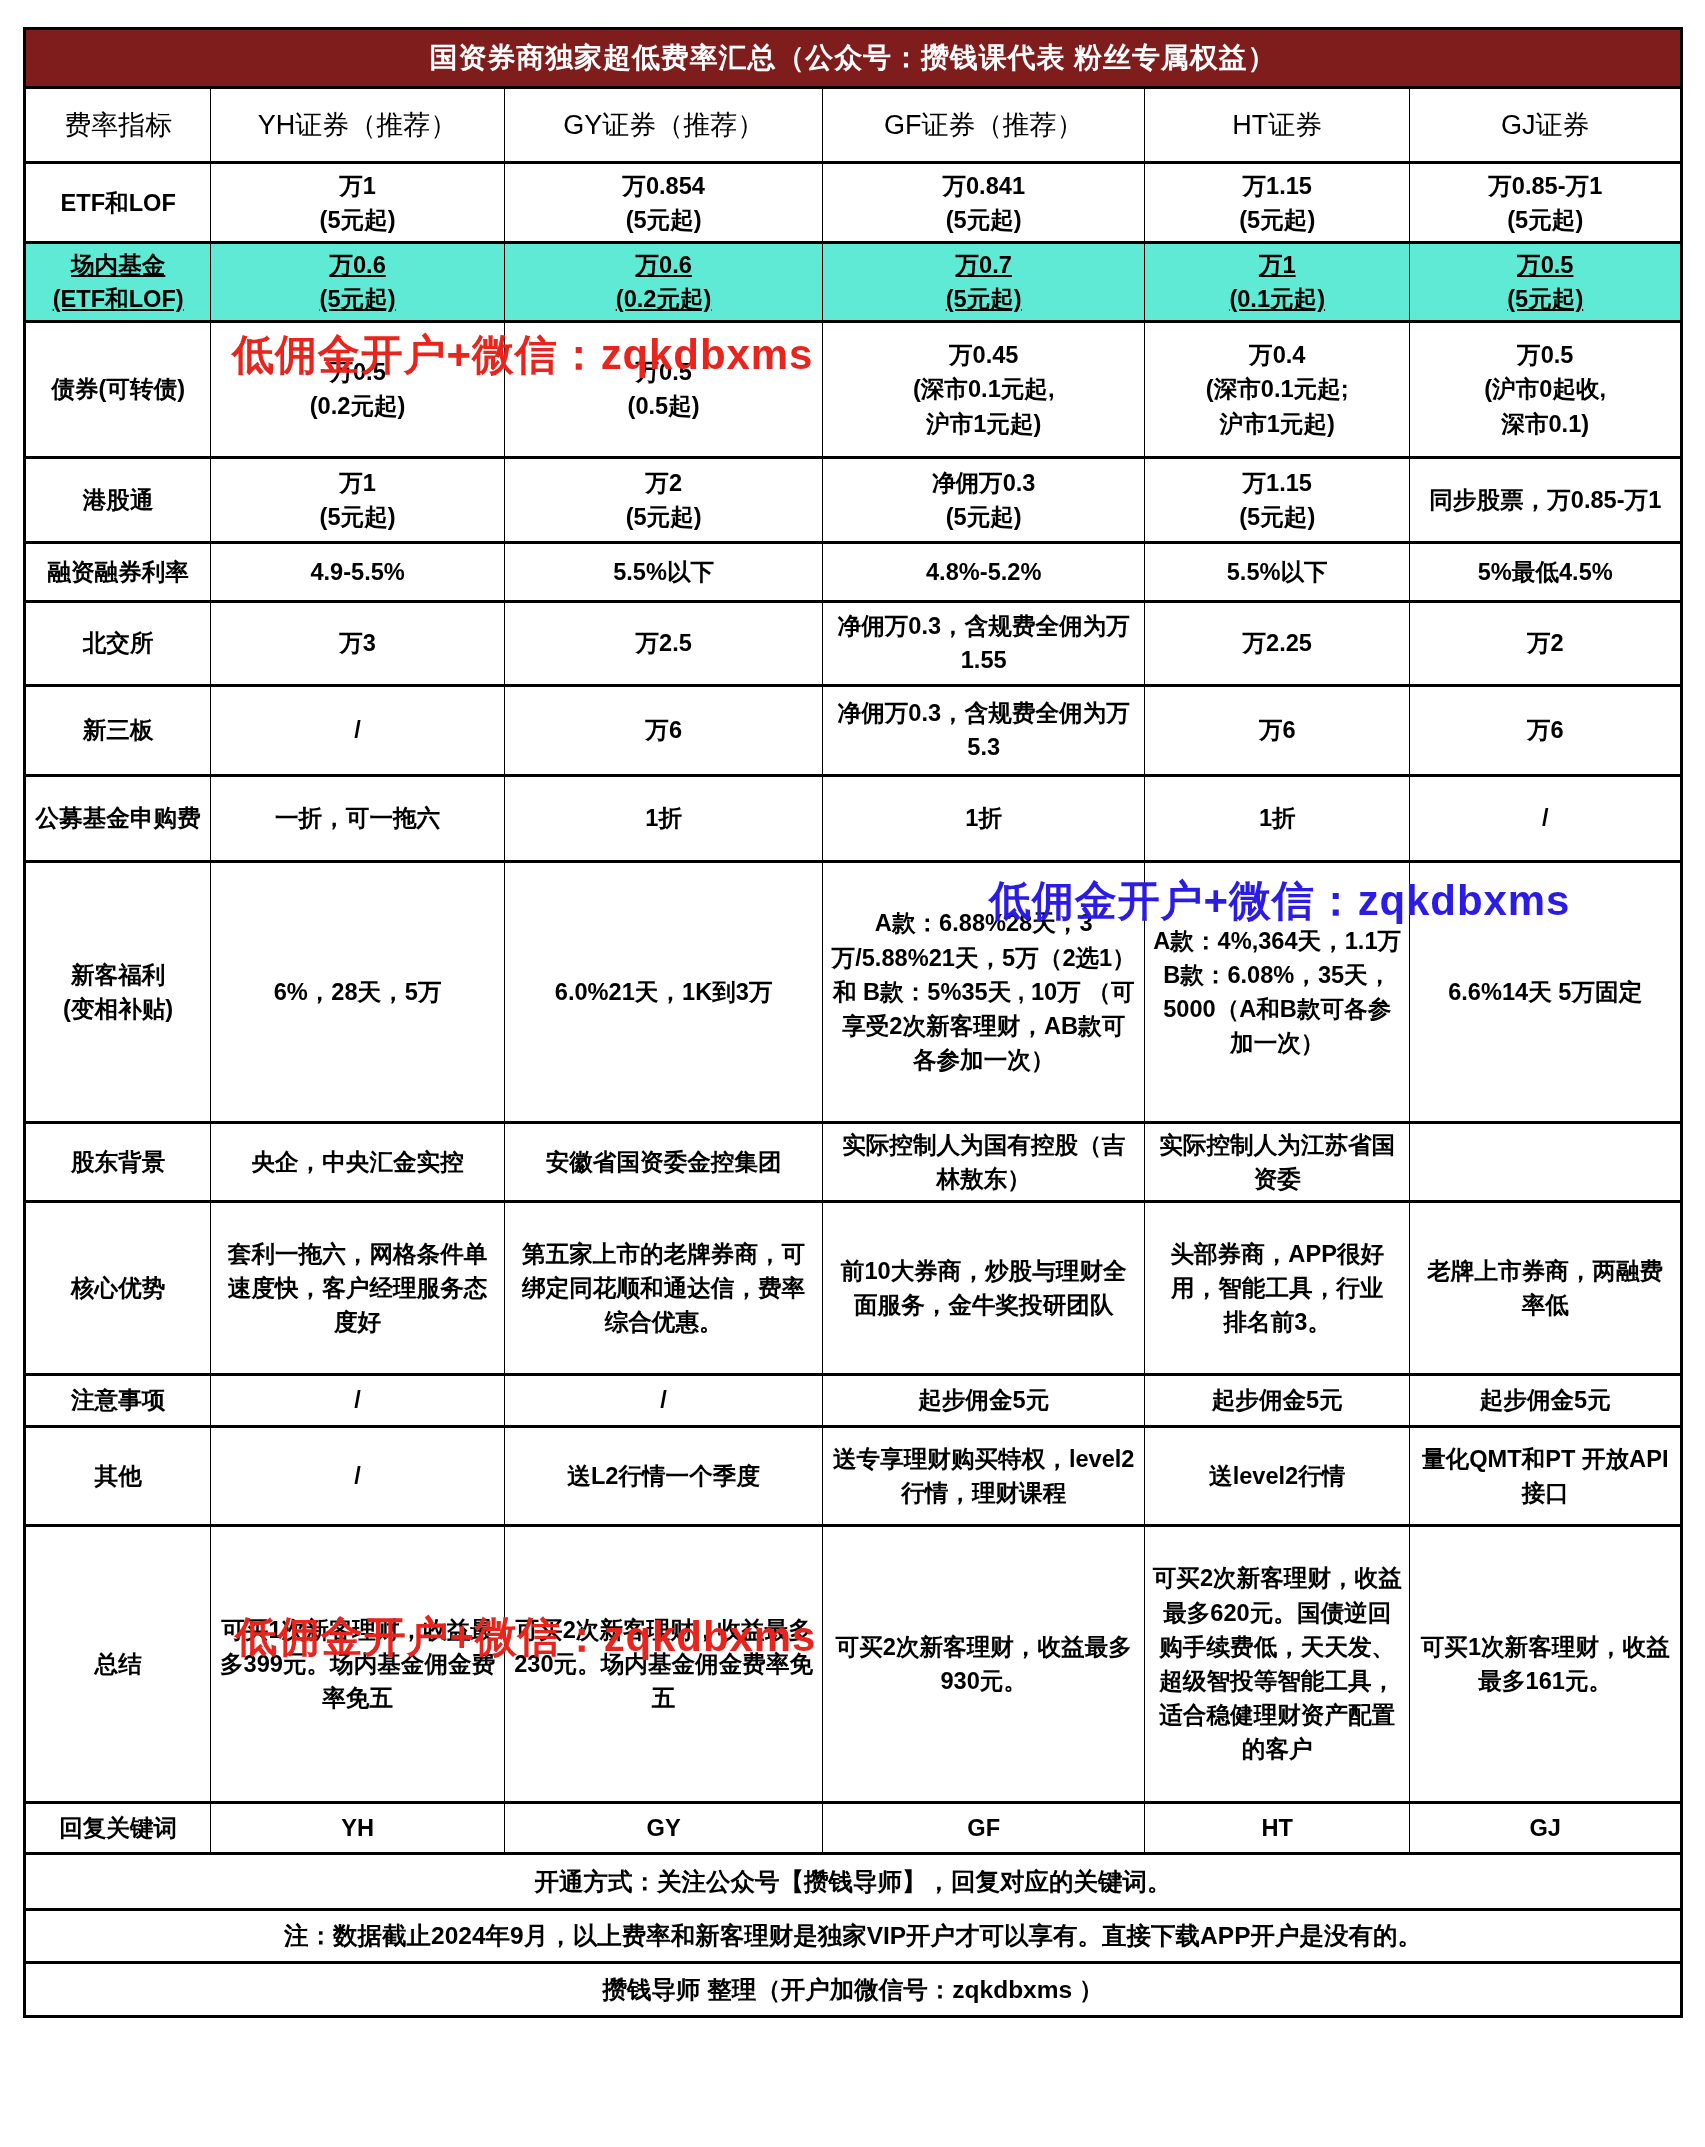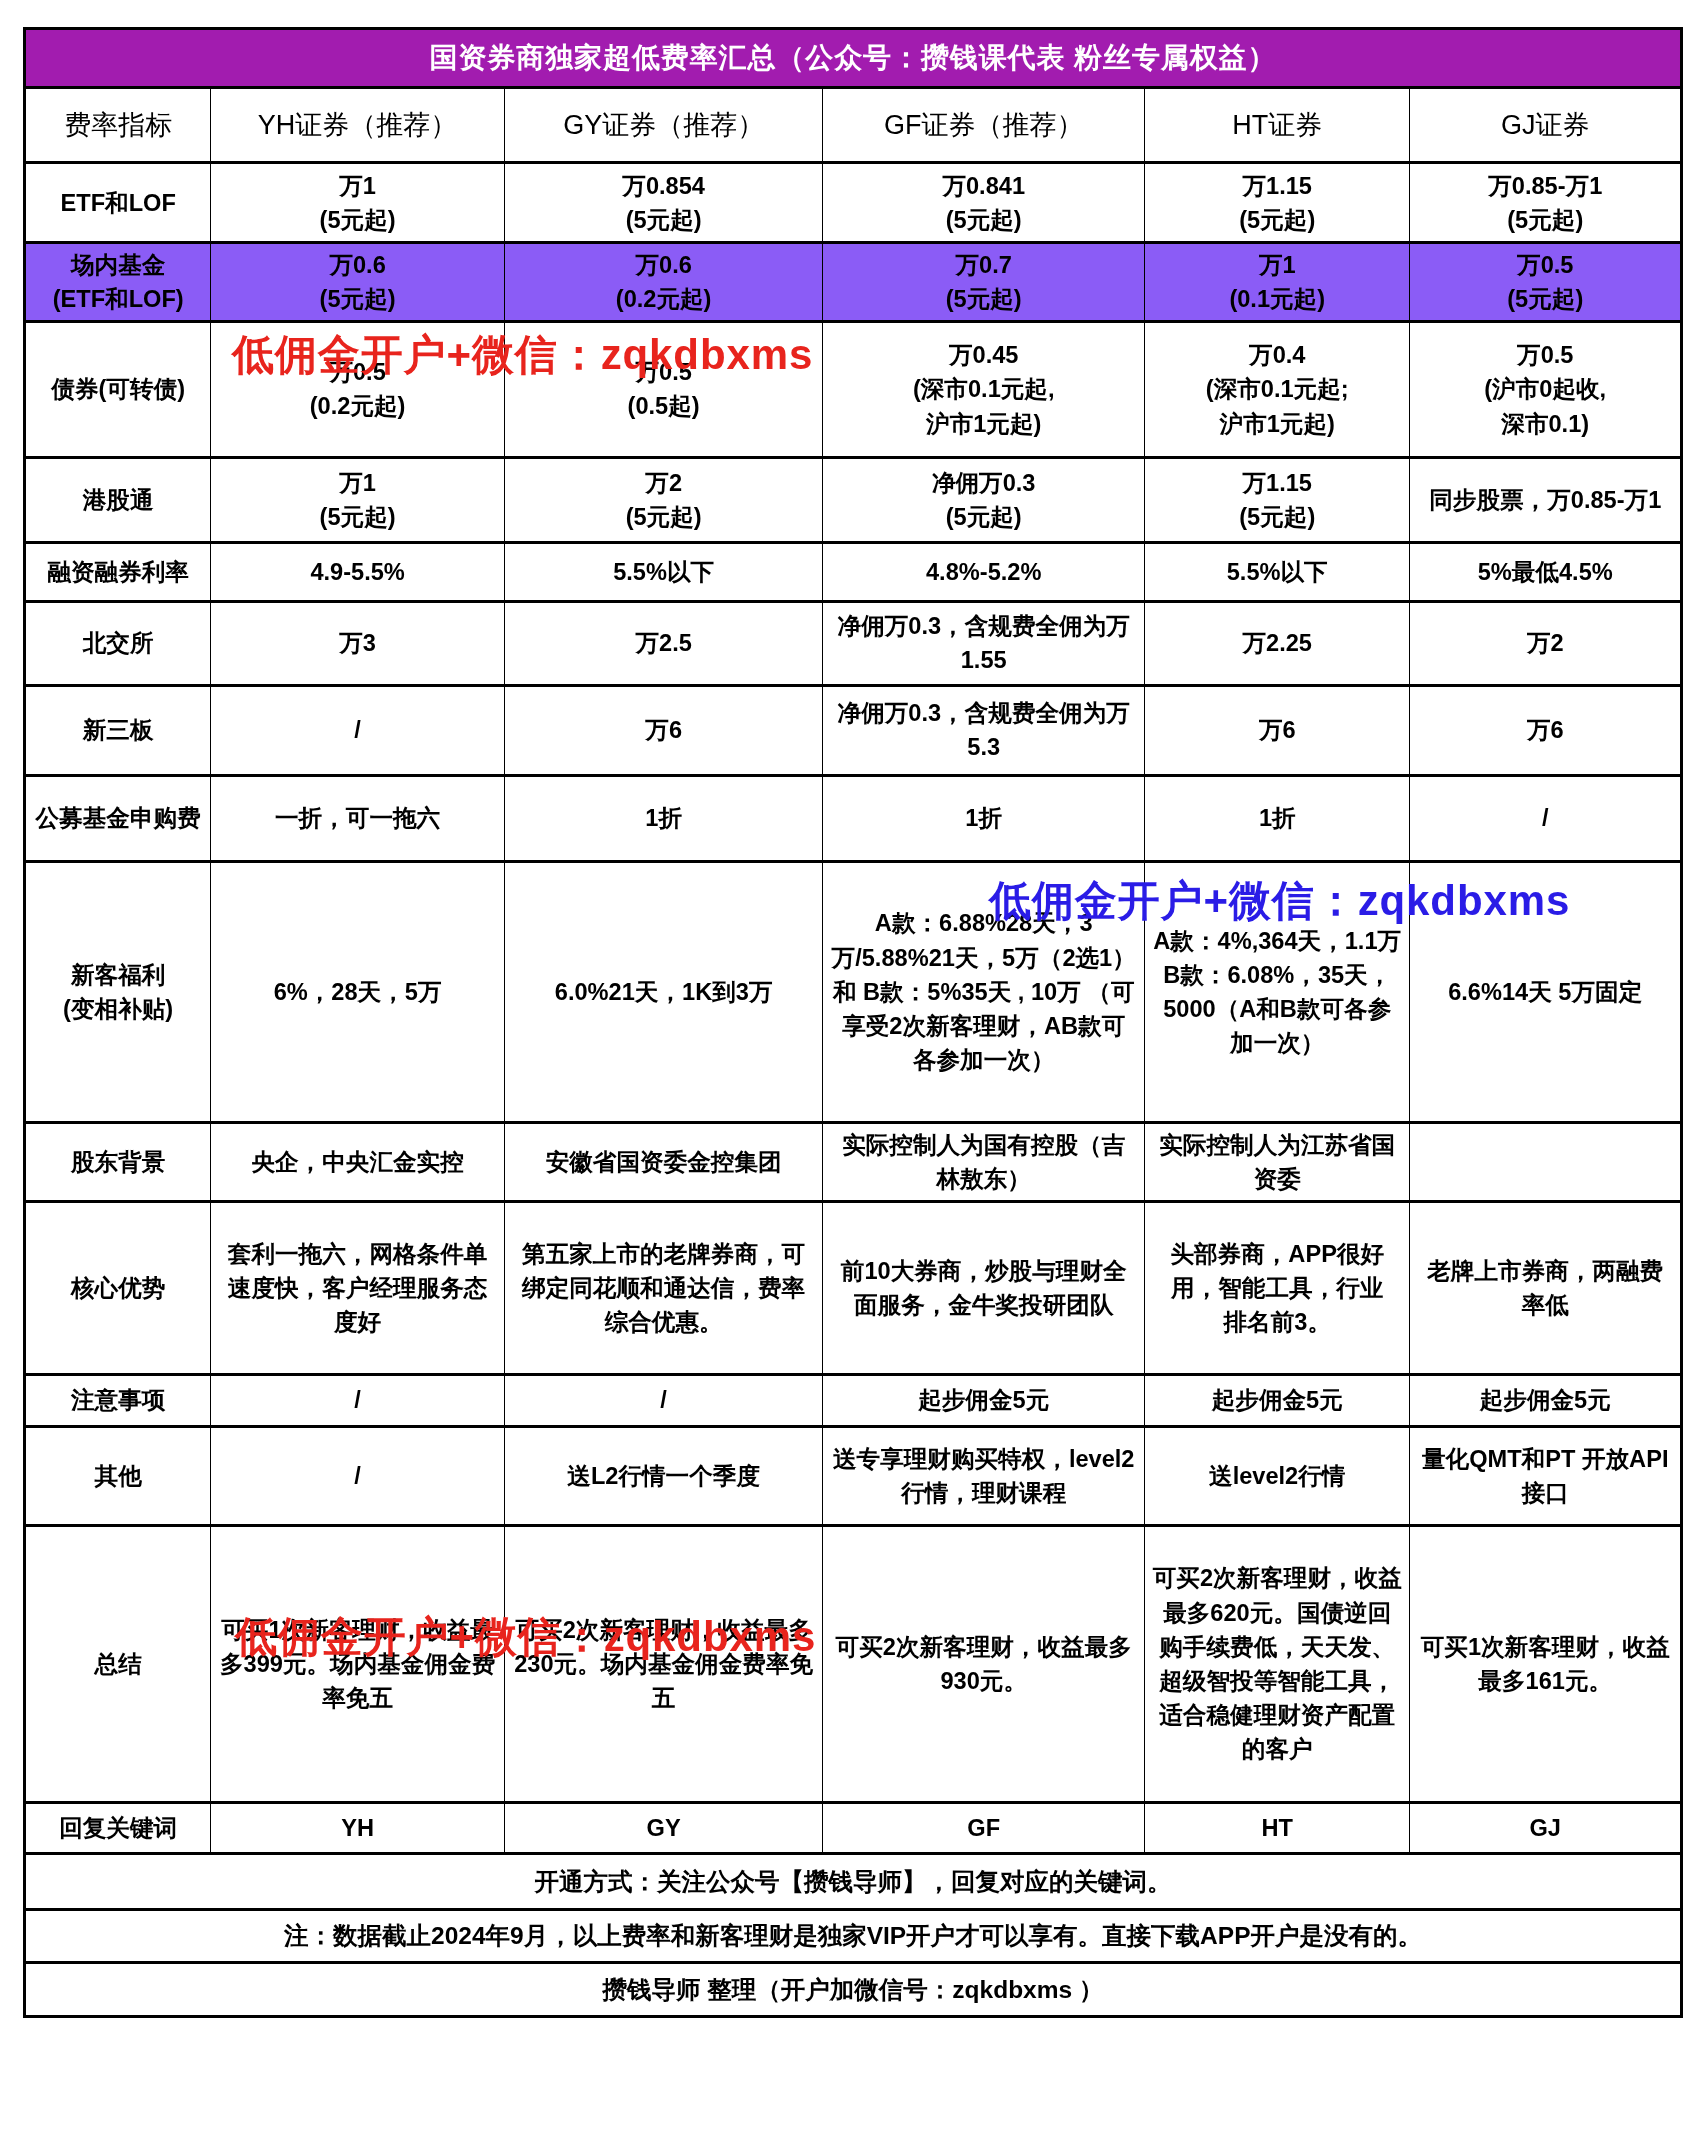--- a/index.html
+++ b/index.html
@@ -43,21 +43,21 @@
   <colgroup>
       <col style="width: 186px;">
       <col style="width: 293px;">
       <col style="width: 318px;">
       <col style="width: 321px;">
       <col style="width: 265px;">
       <col style="width: 271px;">
     </colgroup>
   <thead>
     <tr>
-      <td class="title-cell" colspan="6" style="background: #a21caf; color: rgb(255, 255, 255);">国资券商独家超低费率汇总（公众号：攒钱课代表 粉丝专属权益）</td>
+      <td class="title-cell" colspan="6" style="background: #7f1d1d; color: rgb(255, 255, 255);">国资券商独家超低费率汇总（公众号：攒钱课代表 粉丝专属权益）</td>
     </tr>
     <tr>
         <th>费率指标</th>
         <th>YH证券（推荐）</th>
         <th>GY证券（推荐）</th>
         <th>GF证券（推荐）</th>
         <th>HT证券</th>
         <th>GJ证券</th>
       </tr>
   </thead>
@@ -68,21 +68,21 @@
 (5元起)</td>
         <td>万0.854
 (5元起)</td>
         <td>万0.841
 (5元起)</td>
         <td>万1.15
 (5元起)</td>
         <td>万0.85-万1
 (5元起)</td>
       </tr>
-      <tr style="height: 78px; background: #8b5cf6;">
+      <tr style="height: 78px; background: #5eead4; text-decoration: underline;">
         <td class="row-label">场内基金
 (ETF和LOF)</td>
         <td>万0.6
 (5元起)</td>
         <td>万0.6
 (0.2元起)</td>
         <td>万0.7
 (5元起)</td>
         <td>万1
 (0.1元起)</td>

